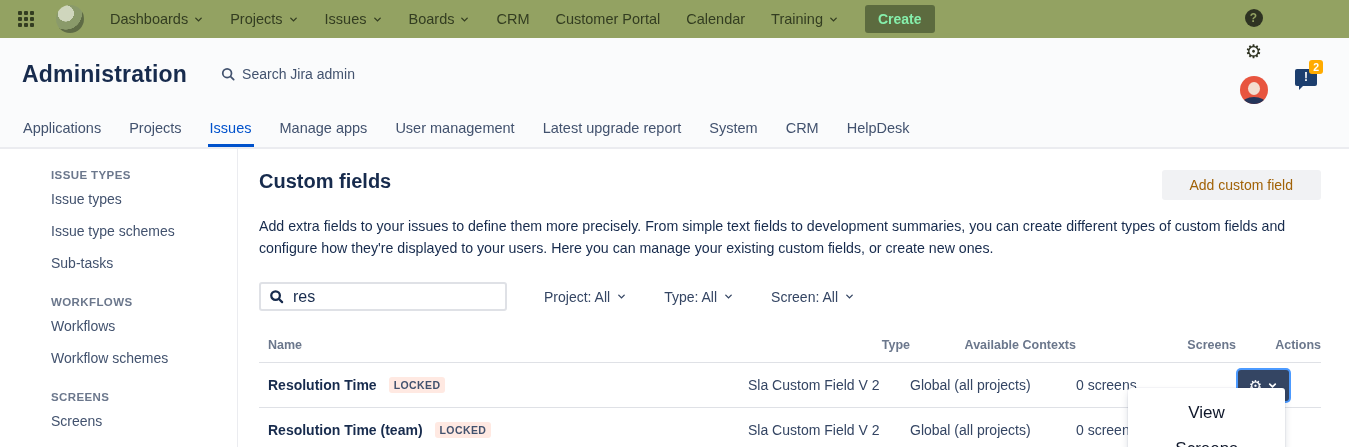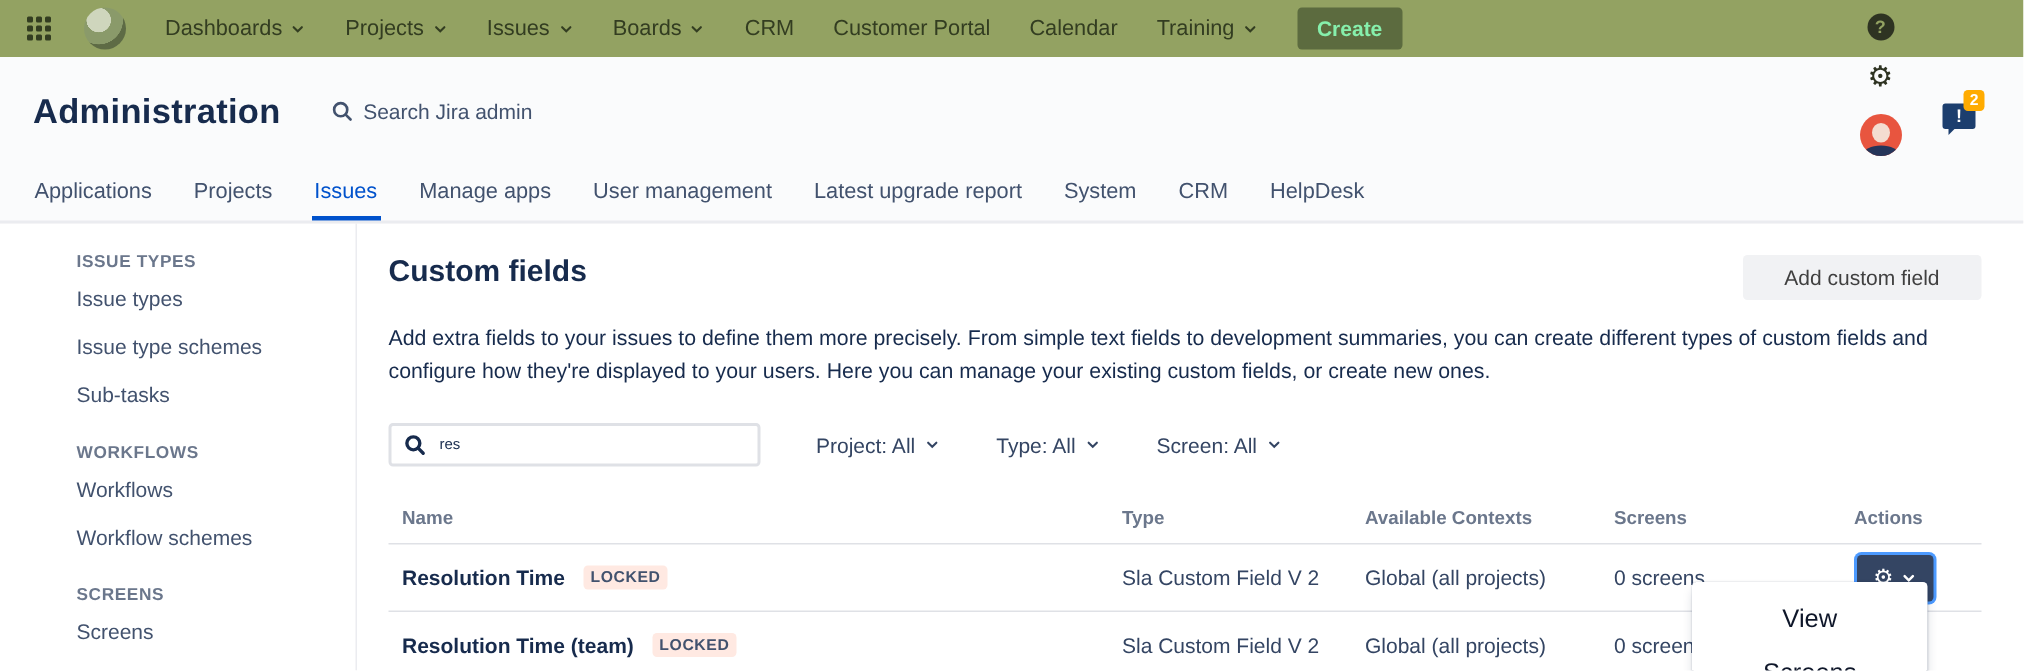--- a/index.html
+++ b/index.html
@@ -71,40 +71,40 @@
   .layout { display:flex; height:298px; }
   .sidebar { width:238px; flex:0 0 238px; border-right:1px solid #EBECF0; padding:20px 0 0 21px; }
   .side-title { font-size:11.5px; font-weight:bold; color:#6B778C; letter-spacing:.4px; margin-bottom:2px; }
   .side-item { font-size:14px; color:#42526E; padding:8px 0; cursor:pointer; }
   .side-section { margin-bottom:17px;margin-left:30px; }
 
   .content { flex:1; padding:21px 28px 0 21px; position:relative; }
   .content-head { display:flex; justify-content:space-between; align-items:flex-start; }
   .page-title { font-size:20px; font-weight:bold; color:#172B4D; }
   .add-btn {
-    background:#F1F2F4; color:#404040; font-size:14px; border:none; border-radius:3px;
+    background:#F1F2F4; color:#a16207; font-size:14px; border:none; border-radius:3px;
     padding:7px 28px; cursor:pointer; font-family:"Liberation Sans",sans-serif;
   }
   .desc { margin-top:15px; font-size:14.2px; line-height:22px; color:#172B4D; max-width:1062px; }
 
   .filter-row { margin-top:23px; display:flex; align-items:center; }
   .field-search {
     display:flex; align-items:center; width:248px; height:29px;
     border:2px solid #DFE1E6; border-radius:3px; padding:0 8px; gap:9px; background:#fff;
   }
   .field-search svg { stroke:#172B4D; }
   .field-search input {
-    flex:1; border:none; outline:none; font-size:10px; color:#172B4D; min-width:0;
+    flex:1; border:none; outline:none; font-size:16px; color:#172B4D; min-width:0;
     font-family:"Liberation Sans",sans-serif;
   }
   .filter { display:flex; align-items:center; gap:6px; font-size:14px; color:#344563; cursor:pointer; margin-left:37px; }
 
   
   .table { margin-top:19px; }
-  .thead { display:flex; font-size:12.5px; font-weight:bold; color:#6B778C; padding:8px 0 10px; border-bottom:1px solid #DFE1E6; }
+  .thead { display:flex; font-size:12.5px; font-weight:bold; color:#6B778C; padding:8px 0 10px; border-bottom:1px solid #DFE1E6;text-align:right; }
   .trow { display:flex; align-items:center; height:45px; border-bottom:1px solid #DFE1E6; font-size:14px; color:#344563; }
   .col-name { flex:1; display:flex; align-items:center; padding-left:9px; }
   .col-type { width:162px; flex:0 0 162px; }
   .col-ctx { width:166px; flex:0 0 166px; }
   .col-screens { width:160px; flex:0 0 160px; }
   .col-actions { width:85px; flex:0 0 85px; }
   .row-name { font-weight:bold; color:#172B4D; }
   .lozenge {
     margin-left:12px; background:#FFE9E2; color:#42526E; font-size:10.5px; font-weight:bold;
     letter-spacing:.4px; padding:2px 5px; border-radius:3px;

